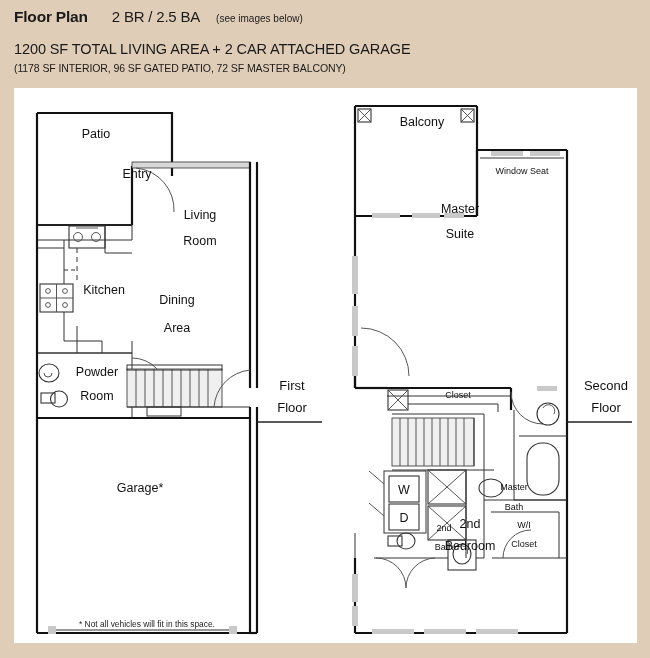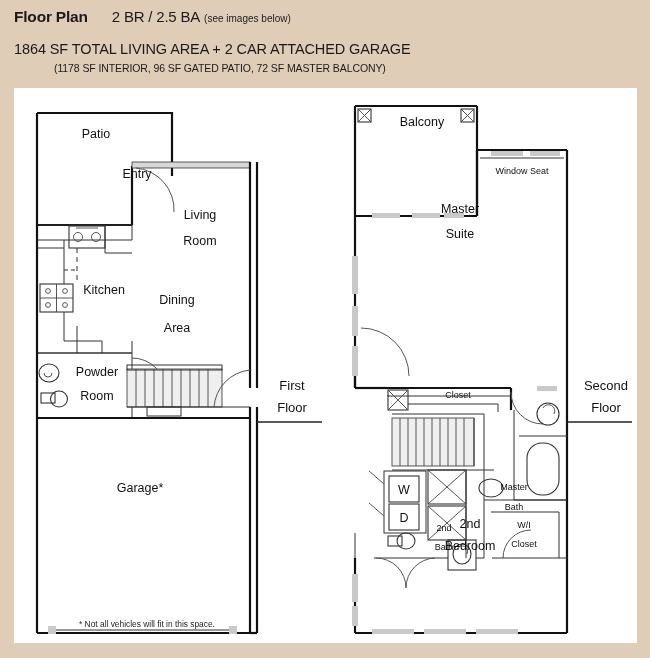--- a/index.html
+++ b/index.html
@@ -8,23 +8,23 @@
     background:#e0cdb8;
     font-family:"Liberation Sans", sans-serif;
     overflow:hidden;
     position:relative;
   }
   
   #header{position:absolute;left:0;top:0;width:650px;height:72px;}
   #title-line{position:absolute;left:14px;top:8px;display:flex;align-items:baseline;}
   #title-main{font-size:15.5px;font-weight:bold;color:#1a1a1a;letter-spacing:-0.2px;}
   #title-sub{font-size:15px;color:#1a1a1a;margin-left:24px;letter-spacing:-0.2px;}
-  #title-note{font-size:10px;color:#1a1a1a;margin-left:4px;}
+  #title-note{font-size:10px;color:#1a1a1a;margin-left:16px;}
   #summary-line{position:absolute;left:14px;top:41px;font-size:14.5px;color:#1a1a1a;letter-spacing:-0.1px;white-space:nowrap;}
-  #summary-sub{position:absolute;left:14px;top:62px;font-size:10.5px;color:#1a1a1a;letter-spacing:-0.1px;white-space:nowrap;margin-left:40px;}
+  #summary-sub{position:absolute;left:14px;top:62px;font-size:10.5px;color:#1a1a1a;letter-spacing:-0.1px;white-space:nowrap;}
 
   
   #canvas{position:absolute;left:14px;top:88px;width:623px;height:555px;background:#ffffff;}
   #plan-svg{display:block;}
   .rmlabel{font-family:"Liberation Sans", sans-serif;fill:#111;font-size:11.5px;text-anchor:middle;}
   .rmlabel.sm{font-size:9px;}
   .rmlabel.big{font-size:12.5px;}
   .floorlabel{font-family:"Liberation Sans", sans-serif;fill:#111;font-size:13px;text-anchor:middle;}
   .footnote{font-family:"Liberation Sans", sans-serif;fill:#222;font-size:8.4px;text-anchor:middle;}
   .w{fill:none;stroke:#111;stroke-width:2.2;}
@@ -39,21 +39,21 @@
 </style>
 </head>
 <body style="background: rgb(224, 205, 184);">
 
 <div id="header">
   <div id="title-line">
     <span id="title-main">Floor Plan</span>
     <span id="title-sub">2 BR / 2.5 BA</span>
     <span id="title-note">(see images below)</span>
   </div>
-  <div id="summary-line">1864 SF TOTAL LIVING AREA + 2 CAR ATTACHED GARAGE</div>
+  <div id="summary-line">1200 SF TOTAL LIVING AREA + 2 CAR ATTACHED GARAGE</div>
   <div id="summary-sub">(1178 SF INTERIOR, 96 SF GATED PATIO, 72 SF MASTER BALCONY)</div>
 </div>
 
 <div id="canvas" style="background: rgb(255, 255, 255);">
 <svg id="plan-svg" width="623" height="555" viewBox="0 0 623 555" xmlns="http://www.w3.org/2000/svg">
 
   <g>
 
     <g>
       <path class="w" d="M23,25 L158,25 L158,88 "></path>

